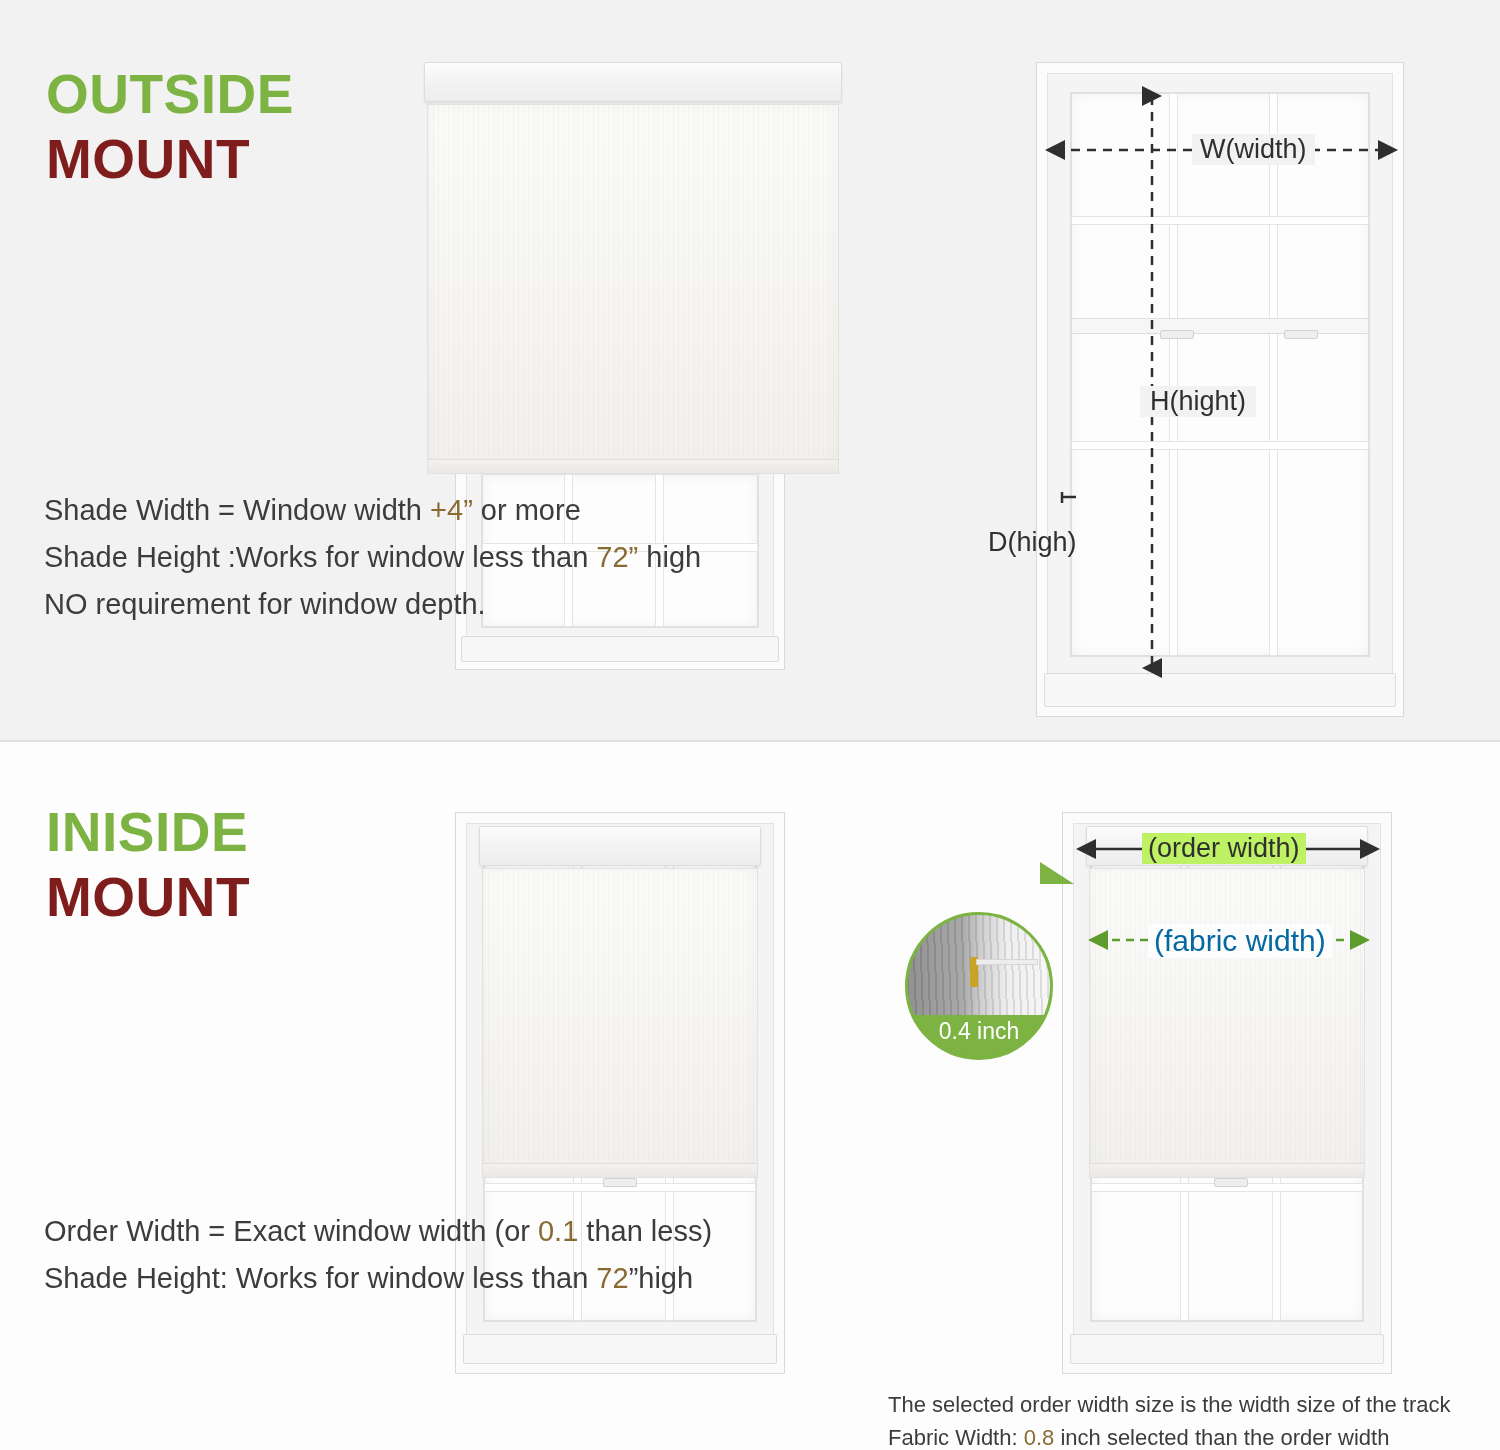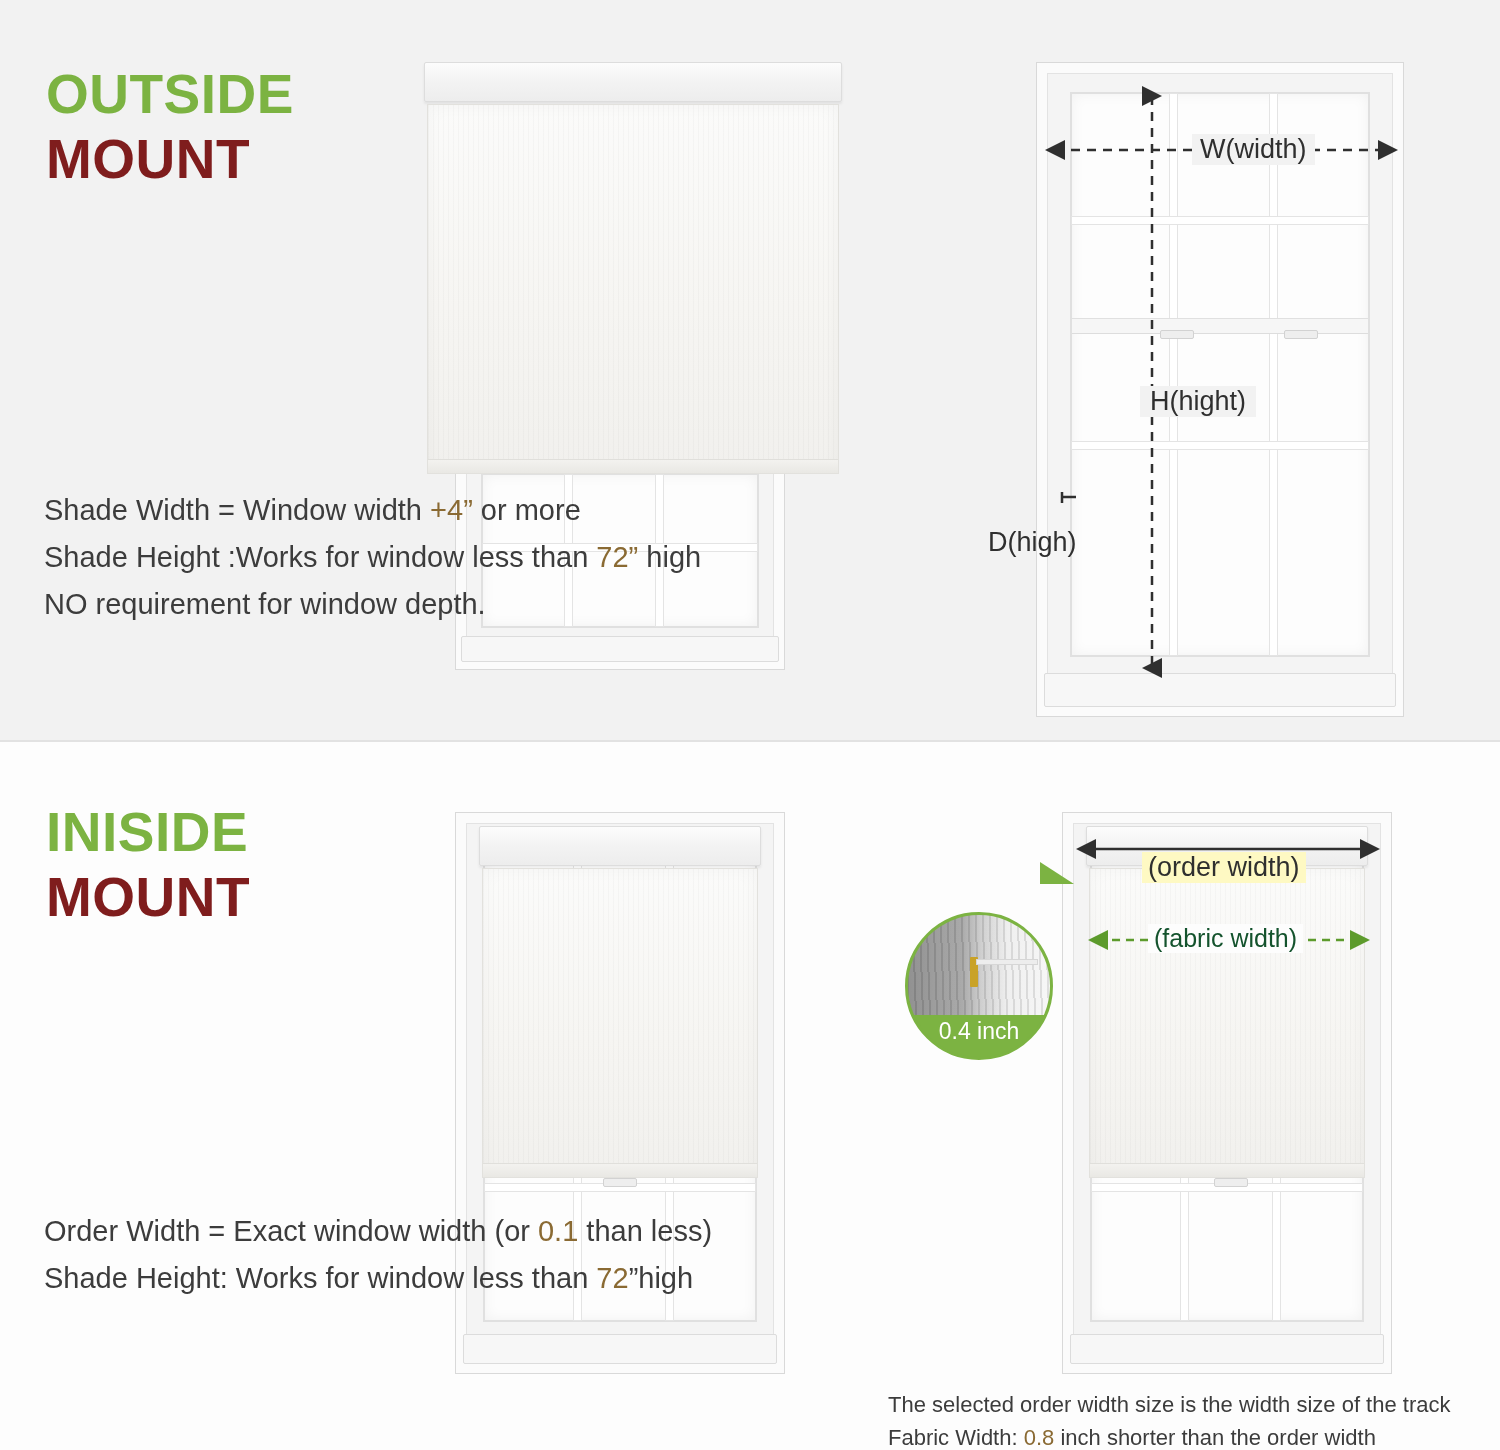--- a/index.html
+++ b/index.html
@@ -144,21 +144,21 @@
     border-top: 1px solid #e0dfdb;
   }
 
   
   .dim-label {
     position: absolute;
     font-size: 27px;
     color: #2f2f2f;
     white-space: nowrap;
   }
-  .dim-label.green { color: #14532d; font-size: 25px; }
+  .dim-label.green { color: #0369a1; font-size: 30px; }
   svg.overlay {
     position: absolute;
     left: 0; top: 0;
     overflow: visible;
     pointer-events: none;
   }
 
   
   .callout {
     position: absolute;
@@ -339,32 +339,32 @@
     </marker>
     <marker id="garwL" markerWidth="10" markerHeight="10" refX="6" refY="5" orient="auto">
       <path d="M10,1 L2,5 L10,9 z" fill="#5d9b2c"></path>
     </marker>
     <marker id="garwR" markerWidth="10" markerHeight="10" refX="4" refY="5" orient="auto">
       <path d="M0,1 L8,5 L0,9 z" fill="#5d9b2c"></path>
     </marker>
   </defs>
 </svg>
 
-<div class="dim-label" style="left:1142px; top:852px; background:#fef9c3; padding:0 6px;">(order width)</div>
+<div class="dim-label" style="left:1142px; top:833px; background:#bef264; padding:0 6px;">(order width)</div>
 <div class="dim-label green" style="left:1148px; top:924px; background:#fdfdfd; padding:0 6px;">(fabric width)</div>
 
 <div class="callout-tail" style="left:1040px; top:862px;"></div>
 <div class="callout" style="left:905px; top:912px;">
   <div class="callout-photo"></div>
   <div class="callout-bracket"></div>
   <div class="callout-rod"></div>
   <div class="callout-text">0.4 inch</div>
 </div>
 
 <div class="caption" id="caption-inside">
   <div><span>Order Width = Exact window width (or </span><span class="hl">0.1</span><span> than less)</span></div>
   <div><span>Shade Height: Works for window less than </span><span class="hl">72</span><span>”high</span></div>
 </div>
 
 <div class="footnote">
   <div>The selected order width size is the width size of the track</div>
-  <div><span>Fabric Width: </span><span class="hl">0.8</span><span> inch shorter than the order width</span></div>
+  <div><span>Fabric Width: </span><span class="hl">0.8</span><span> inch selected than the order width</span></div>
 </div>
 
 </body></html>

